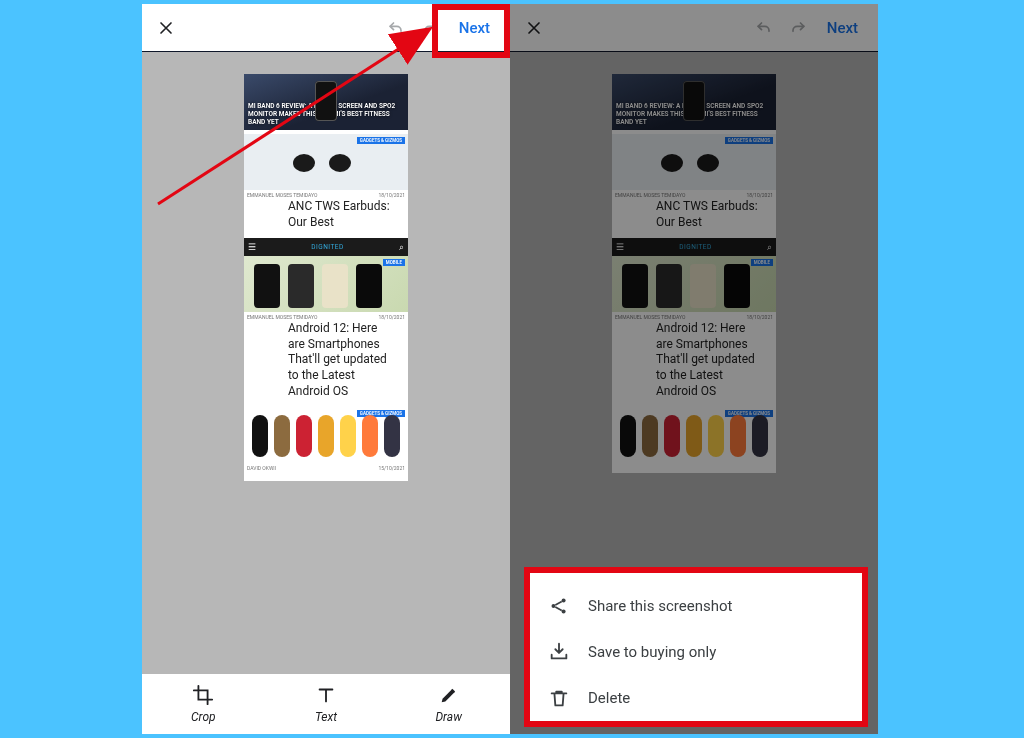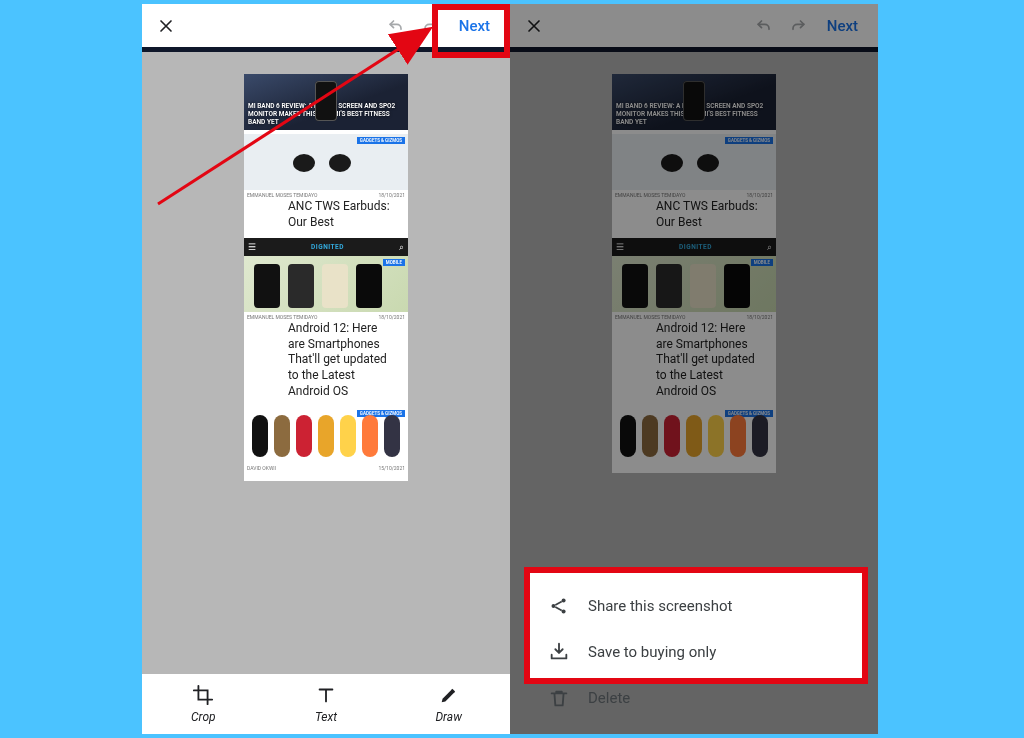--- a/index.html
+++ b/index.html
@@ -14,21 +14,21 @@
     top: 4px; width: 368px; height: 730px;
     background: #b7b7b7;
     overflow: hidden;
   }
   .phone-left { left: 142px; }
   .phone-right { left: 510px; }
   .topbar {
     height: 48px; background: #fff;
     display: flex; align-items: center;
     padding: 0 8px;
-    border-bottom: 5px solid #0f172a;
+    border-bottom: 1px solid #0f172a;
   }
   .topbar .close { width: 32px; height: 32px; display:flex;align-items:center;justify-content:center; }
   .topbar .spacer { flex: 1; }
   .topbar .undo, .topbar .redo { width: 34px; height: 32px; display:flex;align-items:center;justify-content:center; opacity:.55; }
   .topbar .next { color:#1a73e8; font-weight:500; font-size:15px; padding:0 12px; }
   .content-strip {
     position: absolute;
     left: 102px; top: 70px;
     width: 164px;
     background: #fff;
@@ -43,21 +43,21 @@
   }
   .badge { position:absolute; top:3px; right:3px; background:#1a73e8; color:#fff; font-size:4.5px; padding:1px 3px; font-weight:600;}
   .thumb-phone { background:linear-gradient(160deg,#3a4a6a,#1b2234 60%); }
   .thumb-phone::after{content:"";position:absolute;left:50%;top:12%;width:22px;height:40px;background:#111;border-radius:4px;transform:translateX(-50%);box-shadow:0 0 0 1px #555 inset;}
   .thumb-buds { background:#e9eef2; }
   .thumb-buds::before,.thumb-buds::after{content:"";position:absolute;top:35%;width:22px;height:18px;background:#1a1a1a;border-radius:50%;}
   .thumb-buds::before{left:30%;}
   .thumb-buds::after{left:52%;}
   .site-header{ height:18px; background:#1b1b1b; display:flex; align-items:center; justify-content:space-between; padding:0 4px;}
   .site-header .menu,.site-header .search{ color:#fff; font-size:9px;}
-  .site-header .logo{ color:#3ad; font-size:6.5px; font-weight:700; letter-spacing:.5px;}
+  .site-header .logo{ color:#3ad; font-size:6.5px; font-weight:400; letter-spacing:.5px;}
   .thumb-android{ background:linear-gradient(135deg,#dfe8cf,#c9d9b0); position:relative;}
   .thumb-android .mini{position:absolute;top:8px;width:26px;height:44px;border-radius:4px;background:#111;}
   .thumb-android .mini.a{left:10px;}
   .thumb-android .mini.b{left:44px;background:#2a2a2a;}
   .thumb-android .mini.c{left:78px;background:#e9e2c8;}
   .thumb-android .mini.d{left:112px;background:#0a0a0a;}
   .thumb-bands{ background:#fff; }
   .thumb-bands .band{position:absolute;top:8px;width:16px;height:42px;border-radius:8px;}
   .thumb-bands .b1{left:8px;background:#111;}
   .thumb-bands .b2{left:30px;background:#8c6b3f;}
@@ -78,21 +78,21 @@
   
   .dim{ position:absolute; inset:0; background:rgba(0,0,0,.45); pointer-events:none;}
   .next-box{
     position:absolute; top:0px; right:0px;
     width:78px; height:54px;
     border:6px solid #e30613;
   }
   .arrow-svg{ position:absolute; left:148px; top:4px; width:360px; height:220px; pointer-events:none;}
   .sheet{
     position:absolute; left:524px; top:567px;
-    width:344px; height:117px;
+    width:344px; height:160px;
     background:#fff; border:6px solid #e30613;
     padding:10px 0 0 0;
   }
   .sheet-row{ display:flex; align-items:center; gap:18px; padding:12px 18px; color:#3c4043; font-size:15px;}
   .sheet-row svg{ width:22px; height:22px; }
   .phone-right .topbar .next{ color:#1a73e8;}
   
 </style>
 </head>
 <body>

